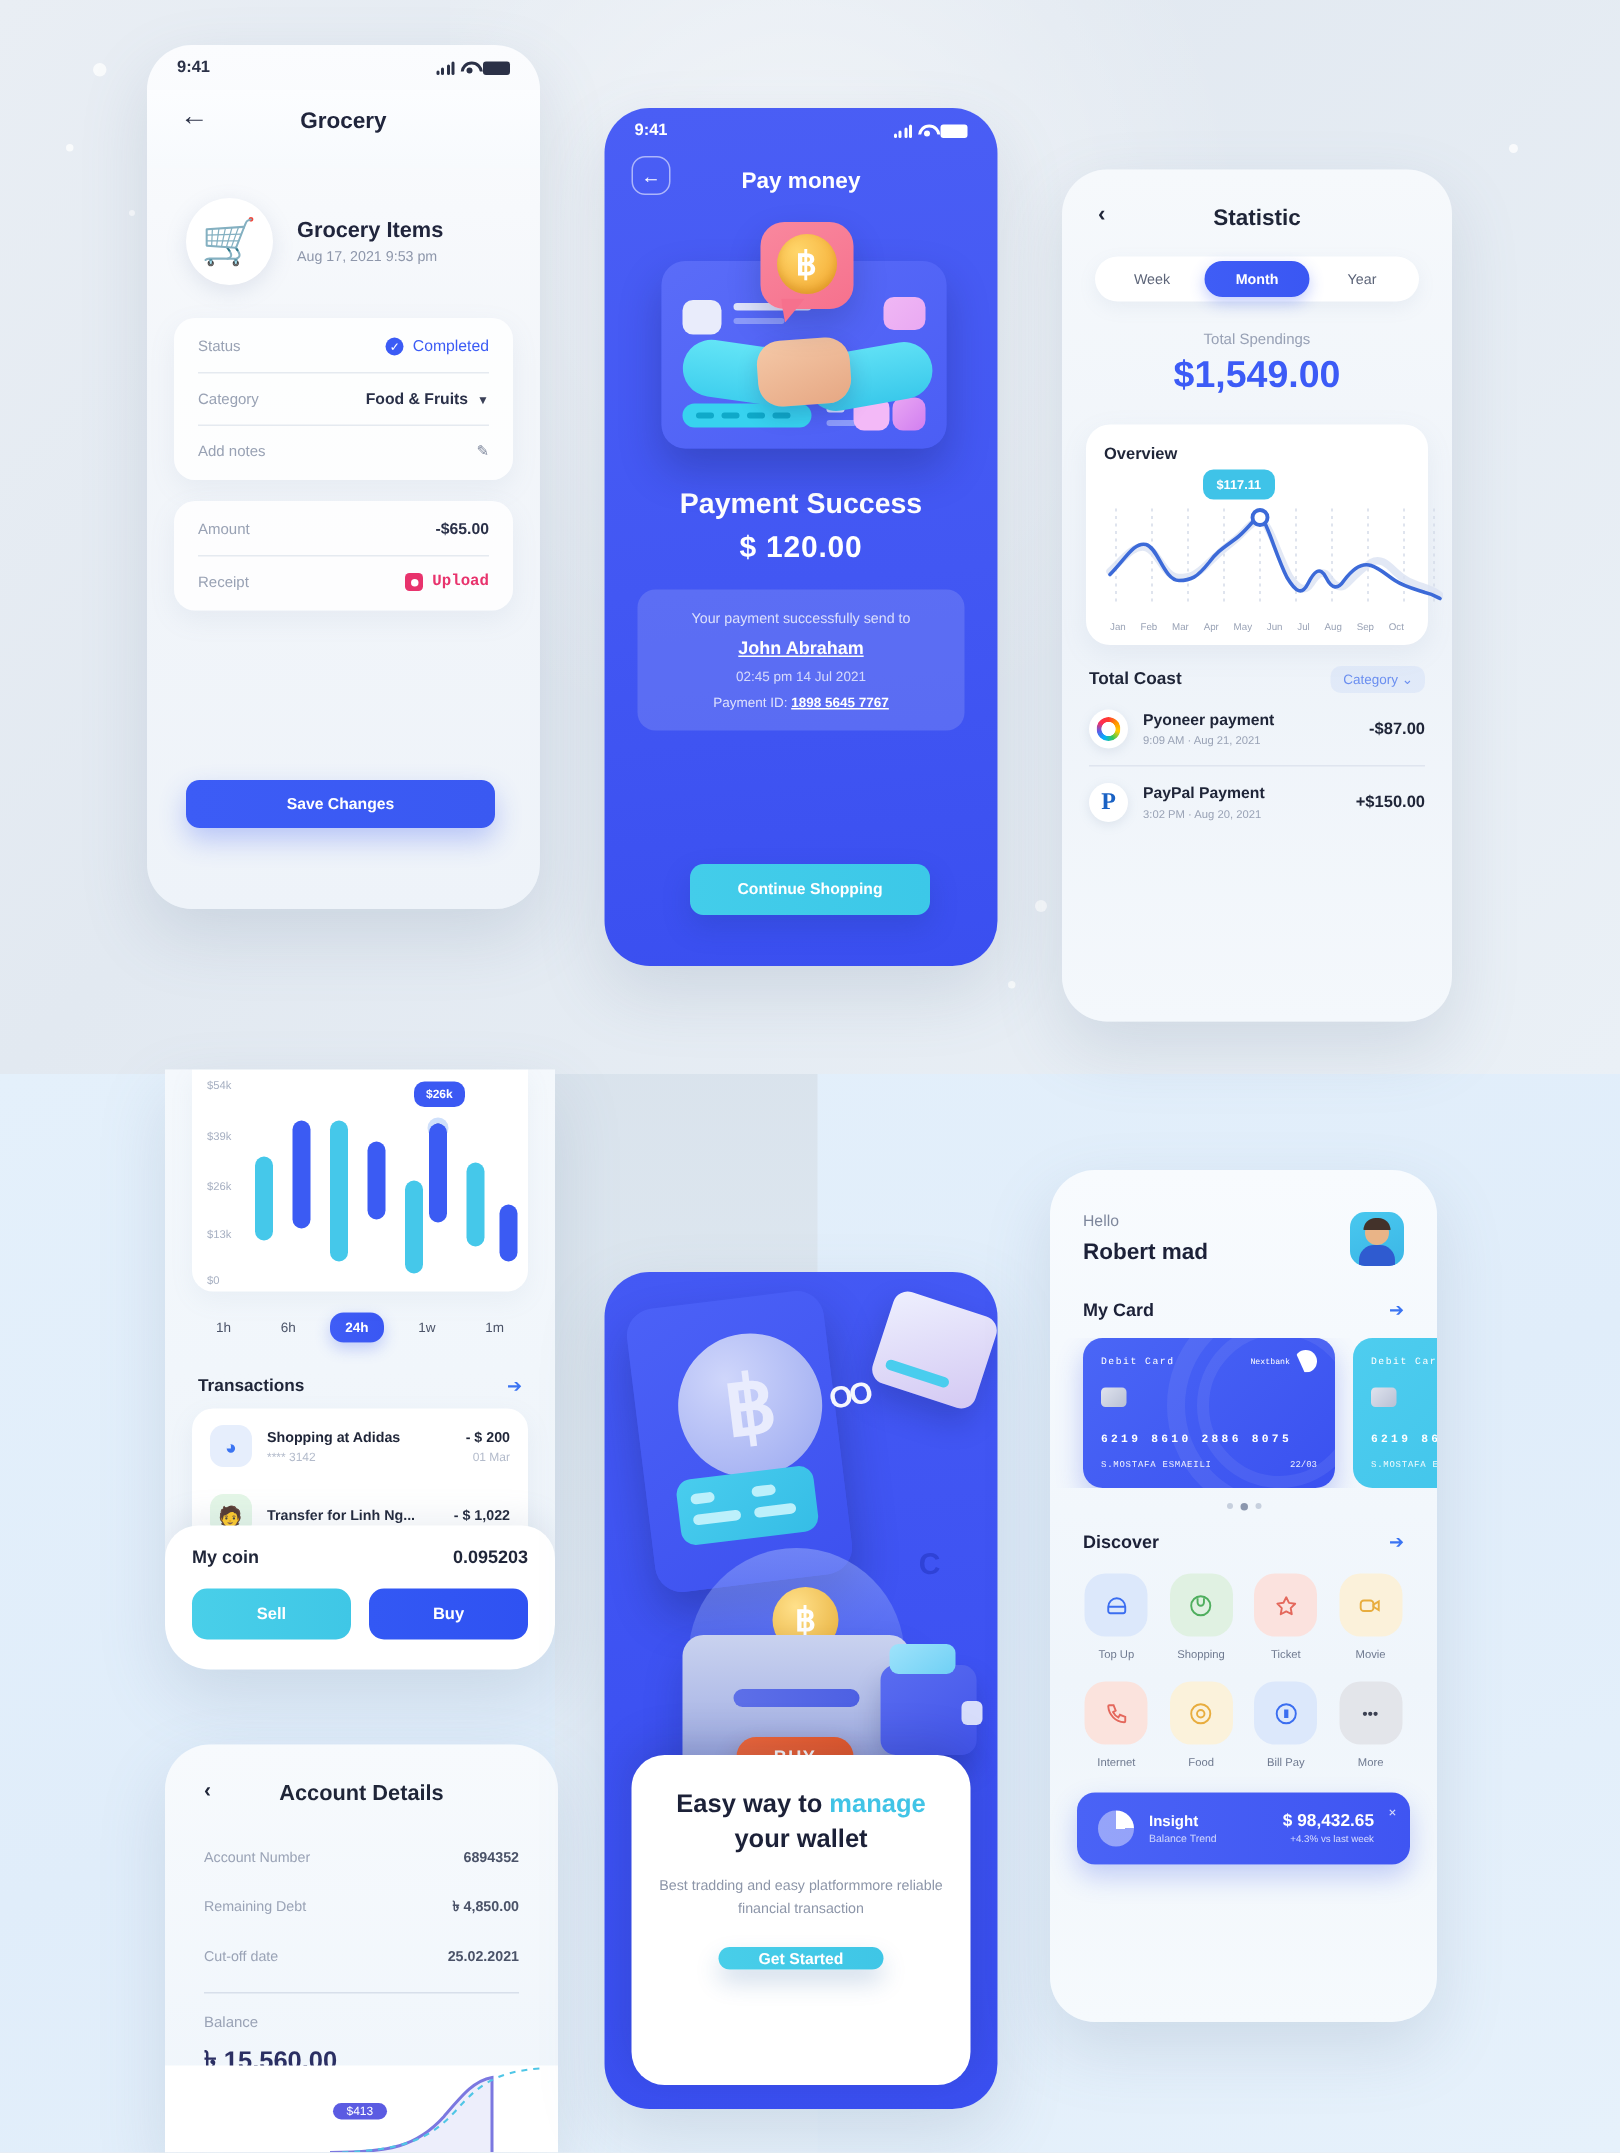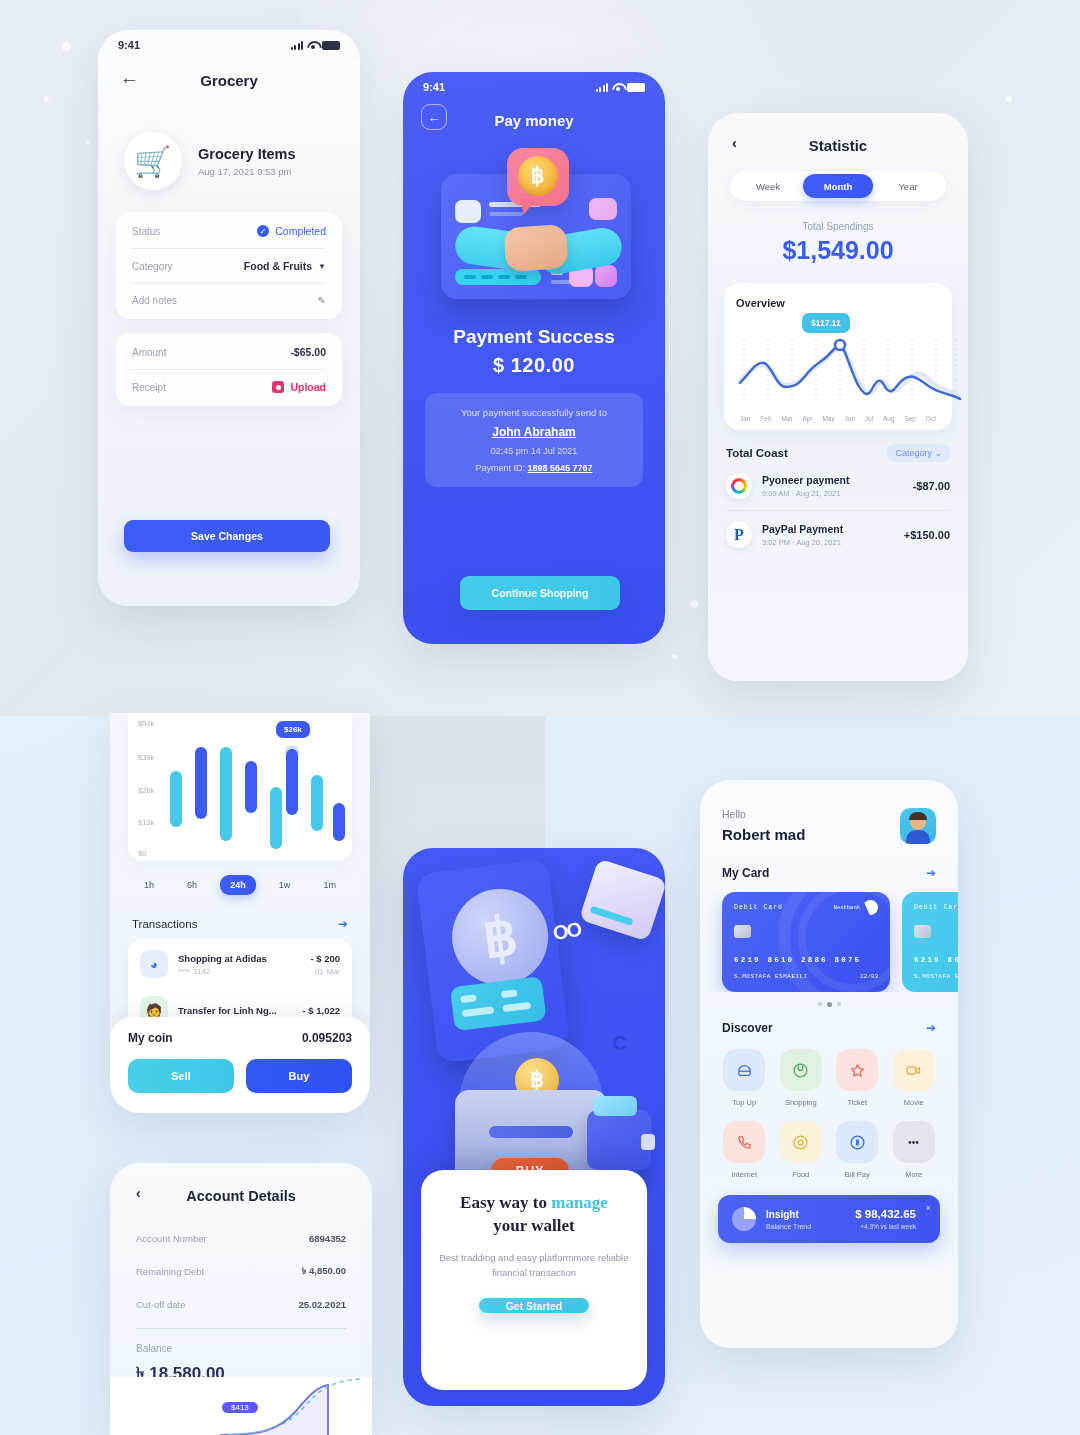--- a/index.html
+++ b/index.html
@@ -69,21 +69,21 @@
   .p1-row { display:flex; align-items:center; justify-content:space-between;
      padding: 11px 0; border-bottom: 1px solid rgba(200,210,225,.45); font-size: 10px; }
   .p1-row:last-child { border-bottom: none; }
   .p1-lbl { color: #99a2b4; }
   .p1-val { color: #2a3048; font-weight: bold; font-size: 10.5px; display:flex;align-items:center;gap:6px; }
   .p1-val.blue { color: #3b5bf5; font-weight: normal; }
   .chk { width: 12px;height:12px;border-radius:50%;background:#3b5bf5;color:#fff;font-size:8px;
          display:flex;align-items:center;justify-content:center; }
   .caret { color:#3a4057; font-size: 8px; }
   .pen { color:#7e879c; font-size: 10px; }
-  .upload { color:#e8336d; font-weight:bold; }
+  .upload { color:#e8336d; font-weight:bold;font-family:Liberation Mono, monospace; }
   .upl-ic { width:12px;height:12px;border-radius:3px;background:#e8336d;display:inline-block;position:relative;}
   .upl-ic:after{content:"";position:absolute;left:3.5px;top:3.5px;width:5px;height:5px;border-radius:50%;background:#fff;}
   .p1-save { position:absolute; left: 26px; bottom: 54px; width: 206px; height: 32px;
      background: linear-gradient(90deg,#3c5cf6,#3a59f2); color:#fff; border-radius: 9px;
      display:flex;align-items:center;justify-content:center;font-size:10.5px;font-weight:bold;
      box-shadow: 0 8px 18px rgba(60,92,246,.30); }
 
   
   #p2 { left: 403px; top: 72px; width: 262px; height: 572px;
         background: linear-gradient(175deg,#4a5ef5 0%,#4257f3 55%,#3a4ff0 100%); }
@@ -190,21 +190,21 @@
   .p4-chart { margin: 0 18px; background:#fff; border-radius: 0 0 14px 14px; height: 148px;
               position: relative; box-shadow: 0 6px 16px rgba(130,150,180,.08); }
   .ylab { position:absolute; left: 10px; font-size: 7.5px; color:#a7b0c2; }
   .tip2 { position:absolute; background:#3b59f3; color:#fff; font-size: 8px; font-weight:bold;
           padding: 4px 8px; border-radius: 7px; }
   .ranges { display:flex; justify-content:space-between; margin: 14px 24px 0; }
   .ranges span { font-size: 9px; color:#4b5368; padding: 5px 10px; border-radius: 9px; }
   .ranges span.on { background: linear-gradient(90deg,#3f5df6,#3a57f3); color:#fff; font-weight:bold;
                     box-shadow: 0 4px 10px rgba(60,92,246,.28);}
   .p4-txh { display:flex;align-items:center;justify-content:space-between; margin: 22px 22px 8px; }
-  .p4-txh h3 { font-size: 11.5px; color:#1f2538; font-weight:normal; }
+  .p4-txh h3 { font-size: 11.5px; color:#1f2538; font-weight:bold; }
   .arr { color:#3b74f2; font-size: 12px; }
   .p4-list { margin: 0 18px; background:#fff; border-radius: 14px; padding: 2px 12px;
              box-shadow: 0 6px 16px rgba(130,150,180,.10); }
   .p4-tx { display:flex; align-items:center; gap: 10px; padding: 9px 0; }
   .p4-ic { width: 28px;height:28px;border-radius:9px;display:flex;align-items:center;justify-content:center;
            font-size: 13px; }
   .p4-b { flex:1 }
   .p4-t { font-size: 9.5px;color:#1f2538;font-weight:bold }
   .p4-s { font-size: 8px;color:#b3bbcb;margin-top:3px }
   .p4-r { text-align:right }
@@ -283,21 +283,21 @@
   .float-card { position:absolute; right: 6px; top: 20px; width: 72px; height: 64px; border-radius: 10px;
     background: linear-gradient(150deg,#eef0fe,#d3c8f3); transform: rotate(18deg);
     box-shadow: 0 10px 20px rgba(15,25,80,.22); }
   .float-card i { position:absolute;left:8px;bottom:10px;width:44px;height:7px;border-radius:4px;background:#49cdee; }
   .small-o { position:absolute; left: 150px; top: 72px; color:#fff; font-size: 20px; font-weight:bold;
              letter-spacing: -2px; transform: rotate(-10deg); opacity:.95 }
   .small-c { position:absolute; right: 38px; top: 184px; color:#2f42d6; font-size: 20px; font-weight:bold; }
   .sheet { position:absolute; left: 18px; bottom: 16px; width: 226px; height: 220px; background:#fff;
     border-radius: 22px; padding: 22px 18px; text-align:center;
     box-shadow: 0 -8px 28px rgba(15,25,80,.18); }
-  .sheet h2 { font-size: 17px; color:#1c2138; font-weight:bold; line-height: 1.35; font-family: Liberation Serif, serif; }
+  .sheet h2 { font-size: 17px; color:#1c2138; font-weight:bold; line-height: 1.35; }
   .sheet h2 em { color:#41c4e6; font-style: normal; }
   .sheet p { font-size: 9.5px; color:#8d96a9; line-height: 1.6; margin-top: 12px; }
   .sheet .gs { margin: 18px auto 0; width: 110px; height: 15px; border-radius: 9px;
     background: linear-gradient(90deg,#48cee9,#3fc6e6); color:#fff; font-size: 10.5px; font-weight:bold;
     display:flex;align-items:center;justify-content:center; box-shadow: 0 8px 16px rgba(30,90,160,.22); }
 
   
   #p7 { left: 700px; top: 780px; width: 258px; height: 568px;
         background: linear-gradient(180deg,#f8fbfe 0%,#eff5fb 60%,#f6fafd 100%); }
   .p7-top { display:flex;align-items:flex-start;justify-content:space-between; padding: 28px 22px 0; }
@@ -647,21 +647,21 @@
     <span class="p5-v">৳ 4,850.00</span>
   </div>
   <div class="p5-row">
     <span class="p5-l">Cut-off date</span>
     <span class="p5-v">25.02.2021</span>
   </div>
   <div class="p5-sep"></div>
   <div class="p5-bal">
     <div class="lb">Balance</div>
     <div class="row2">
-      <span class="vl">৳ 18,580.00</span>
+      <span class="vl">৳ 15,560.00</span>
       <span class="mo">
         <span>Oct - Feb</span> ▼
       </span>
     </div>
   </div>
   <div class="tip3">$413</div>
   <div class="p5-area">
     <svg width="262" height="58" viewBox="0 0 262 58">
       <path d="M110,58 C150,58 168,54 186,34 C198,20 206,10 218,8 L218,58 Z" fill="#edeefb"></path>
       <path d="M110,58 C150,58 168,54 186,34 C198,20 206,10 218,8 L218,58" fill="none" stroke="#7b78e0" stroke-width="2"></path>

